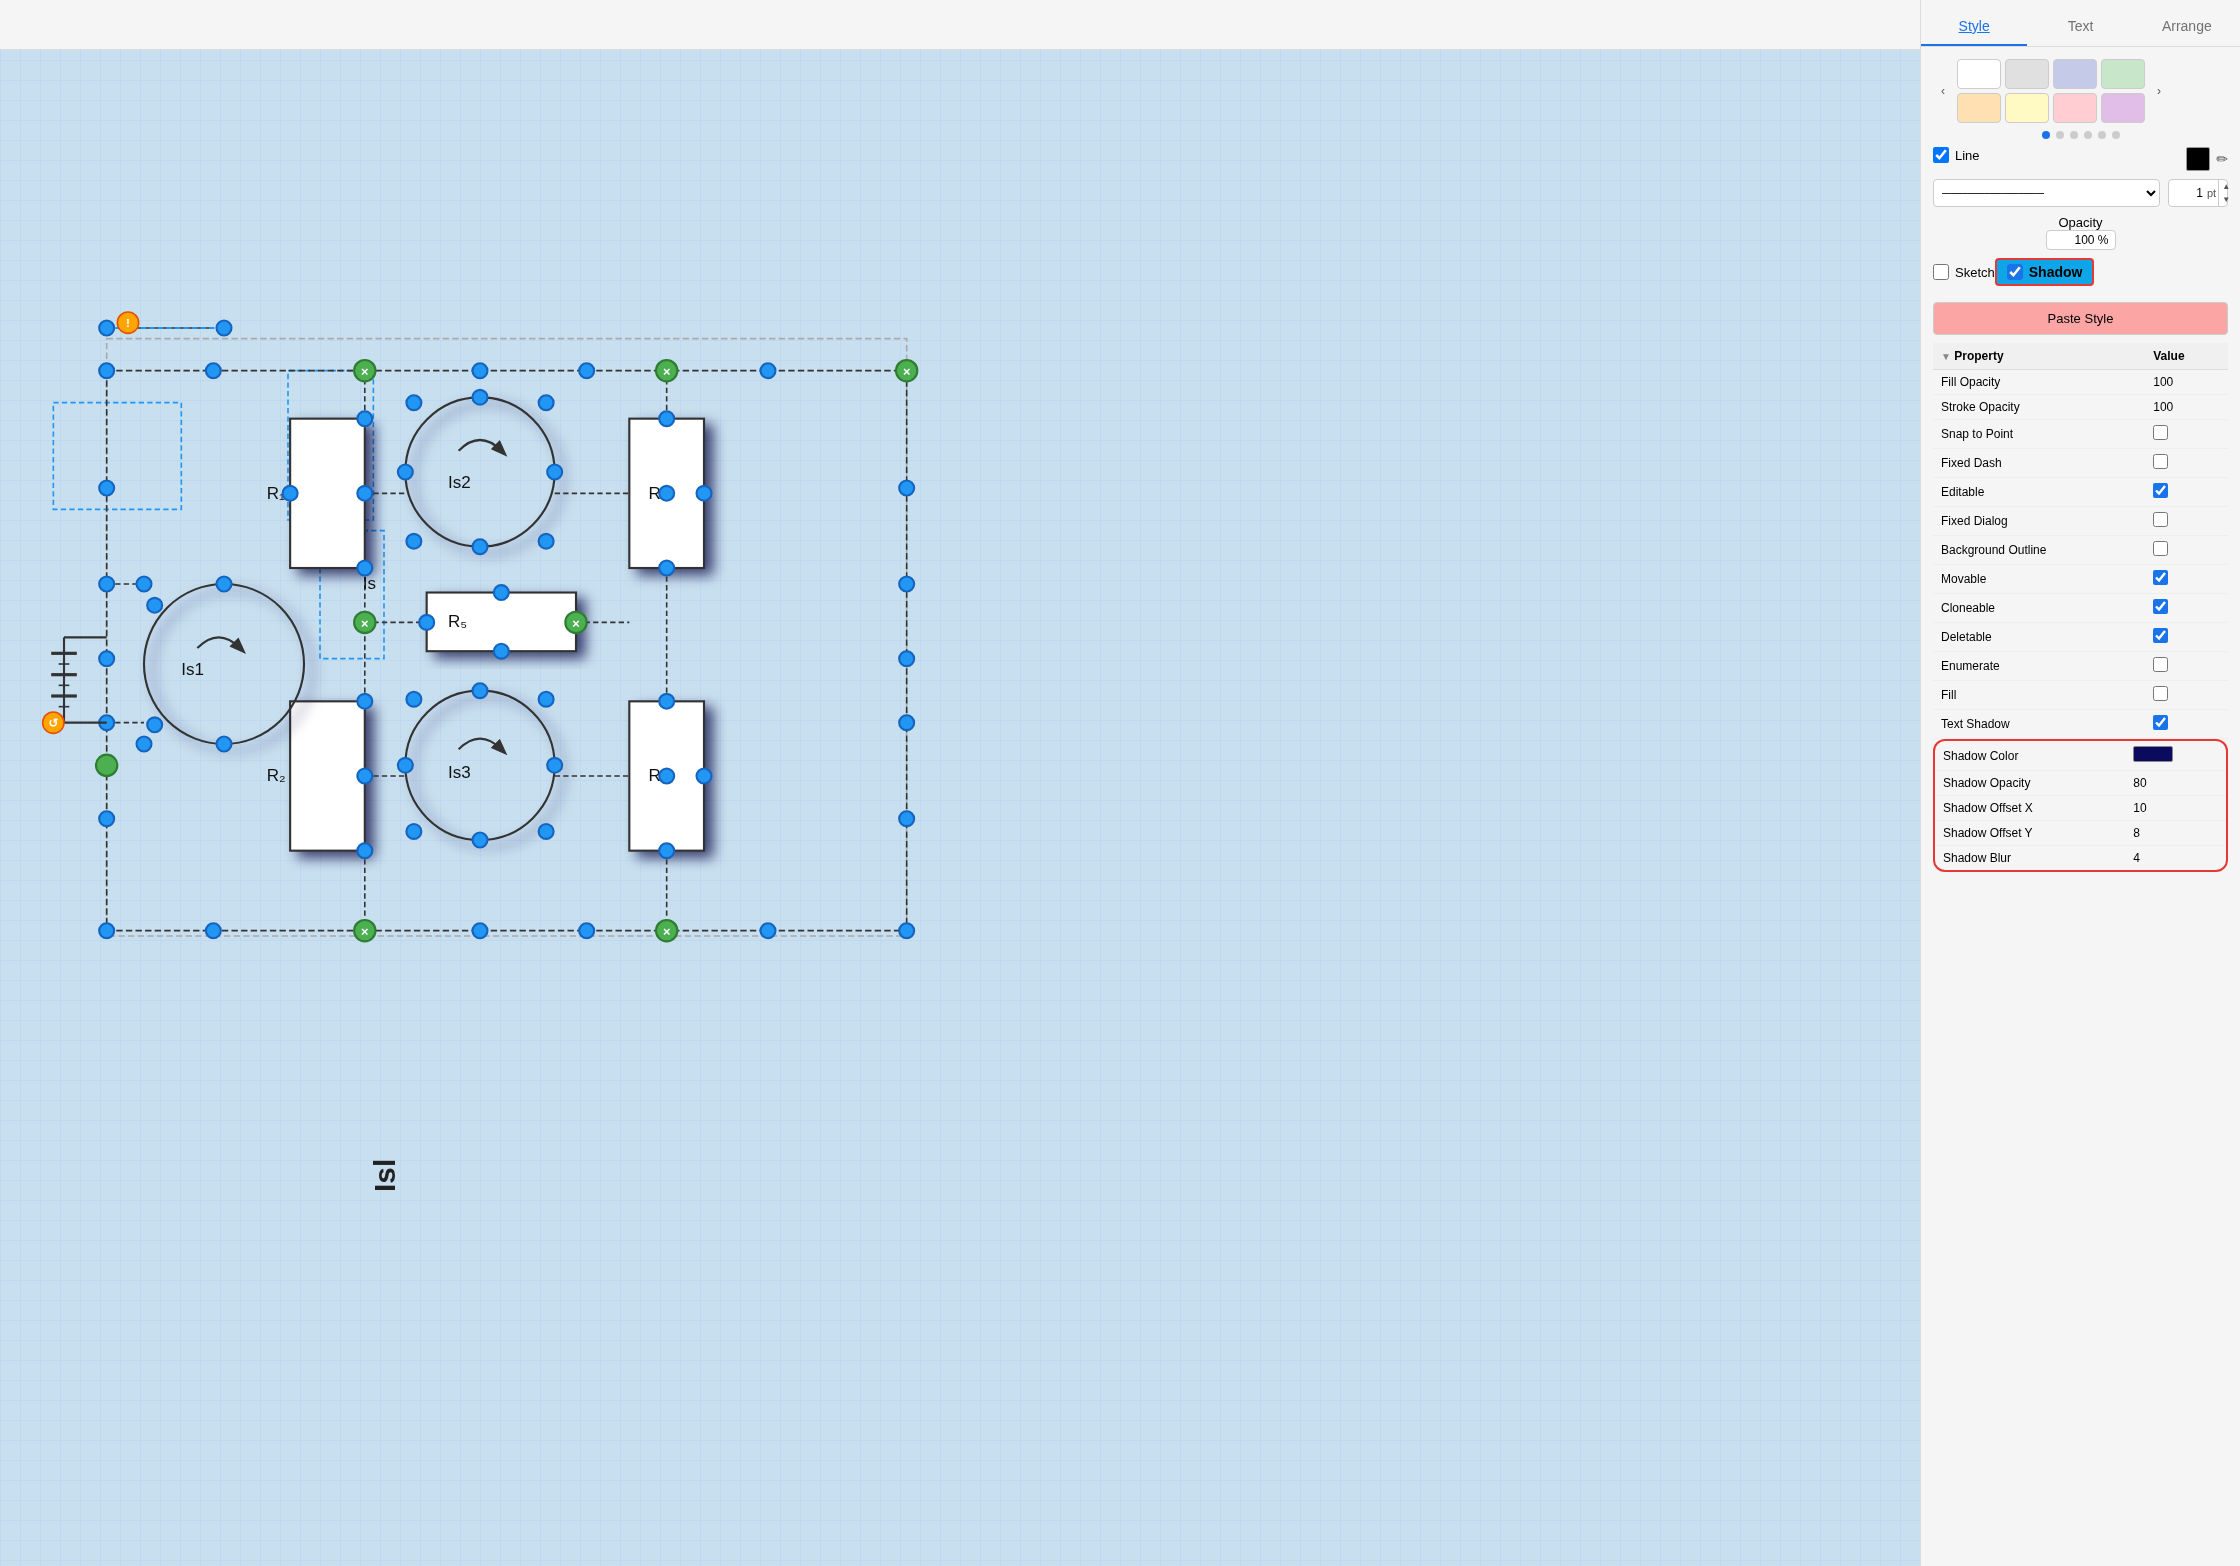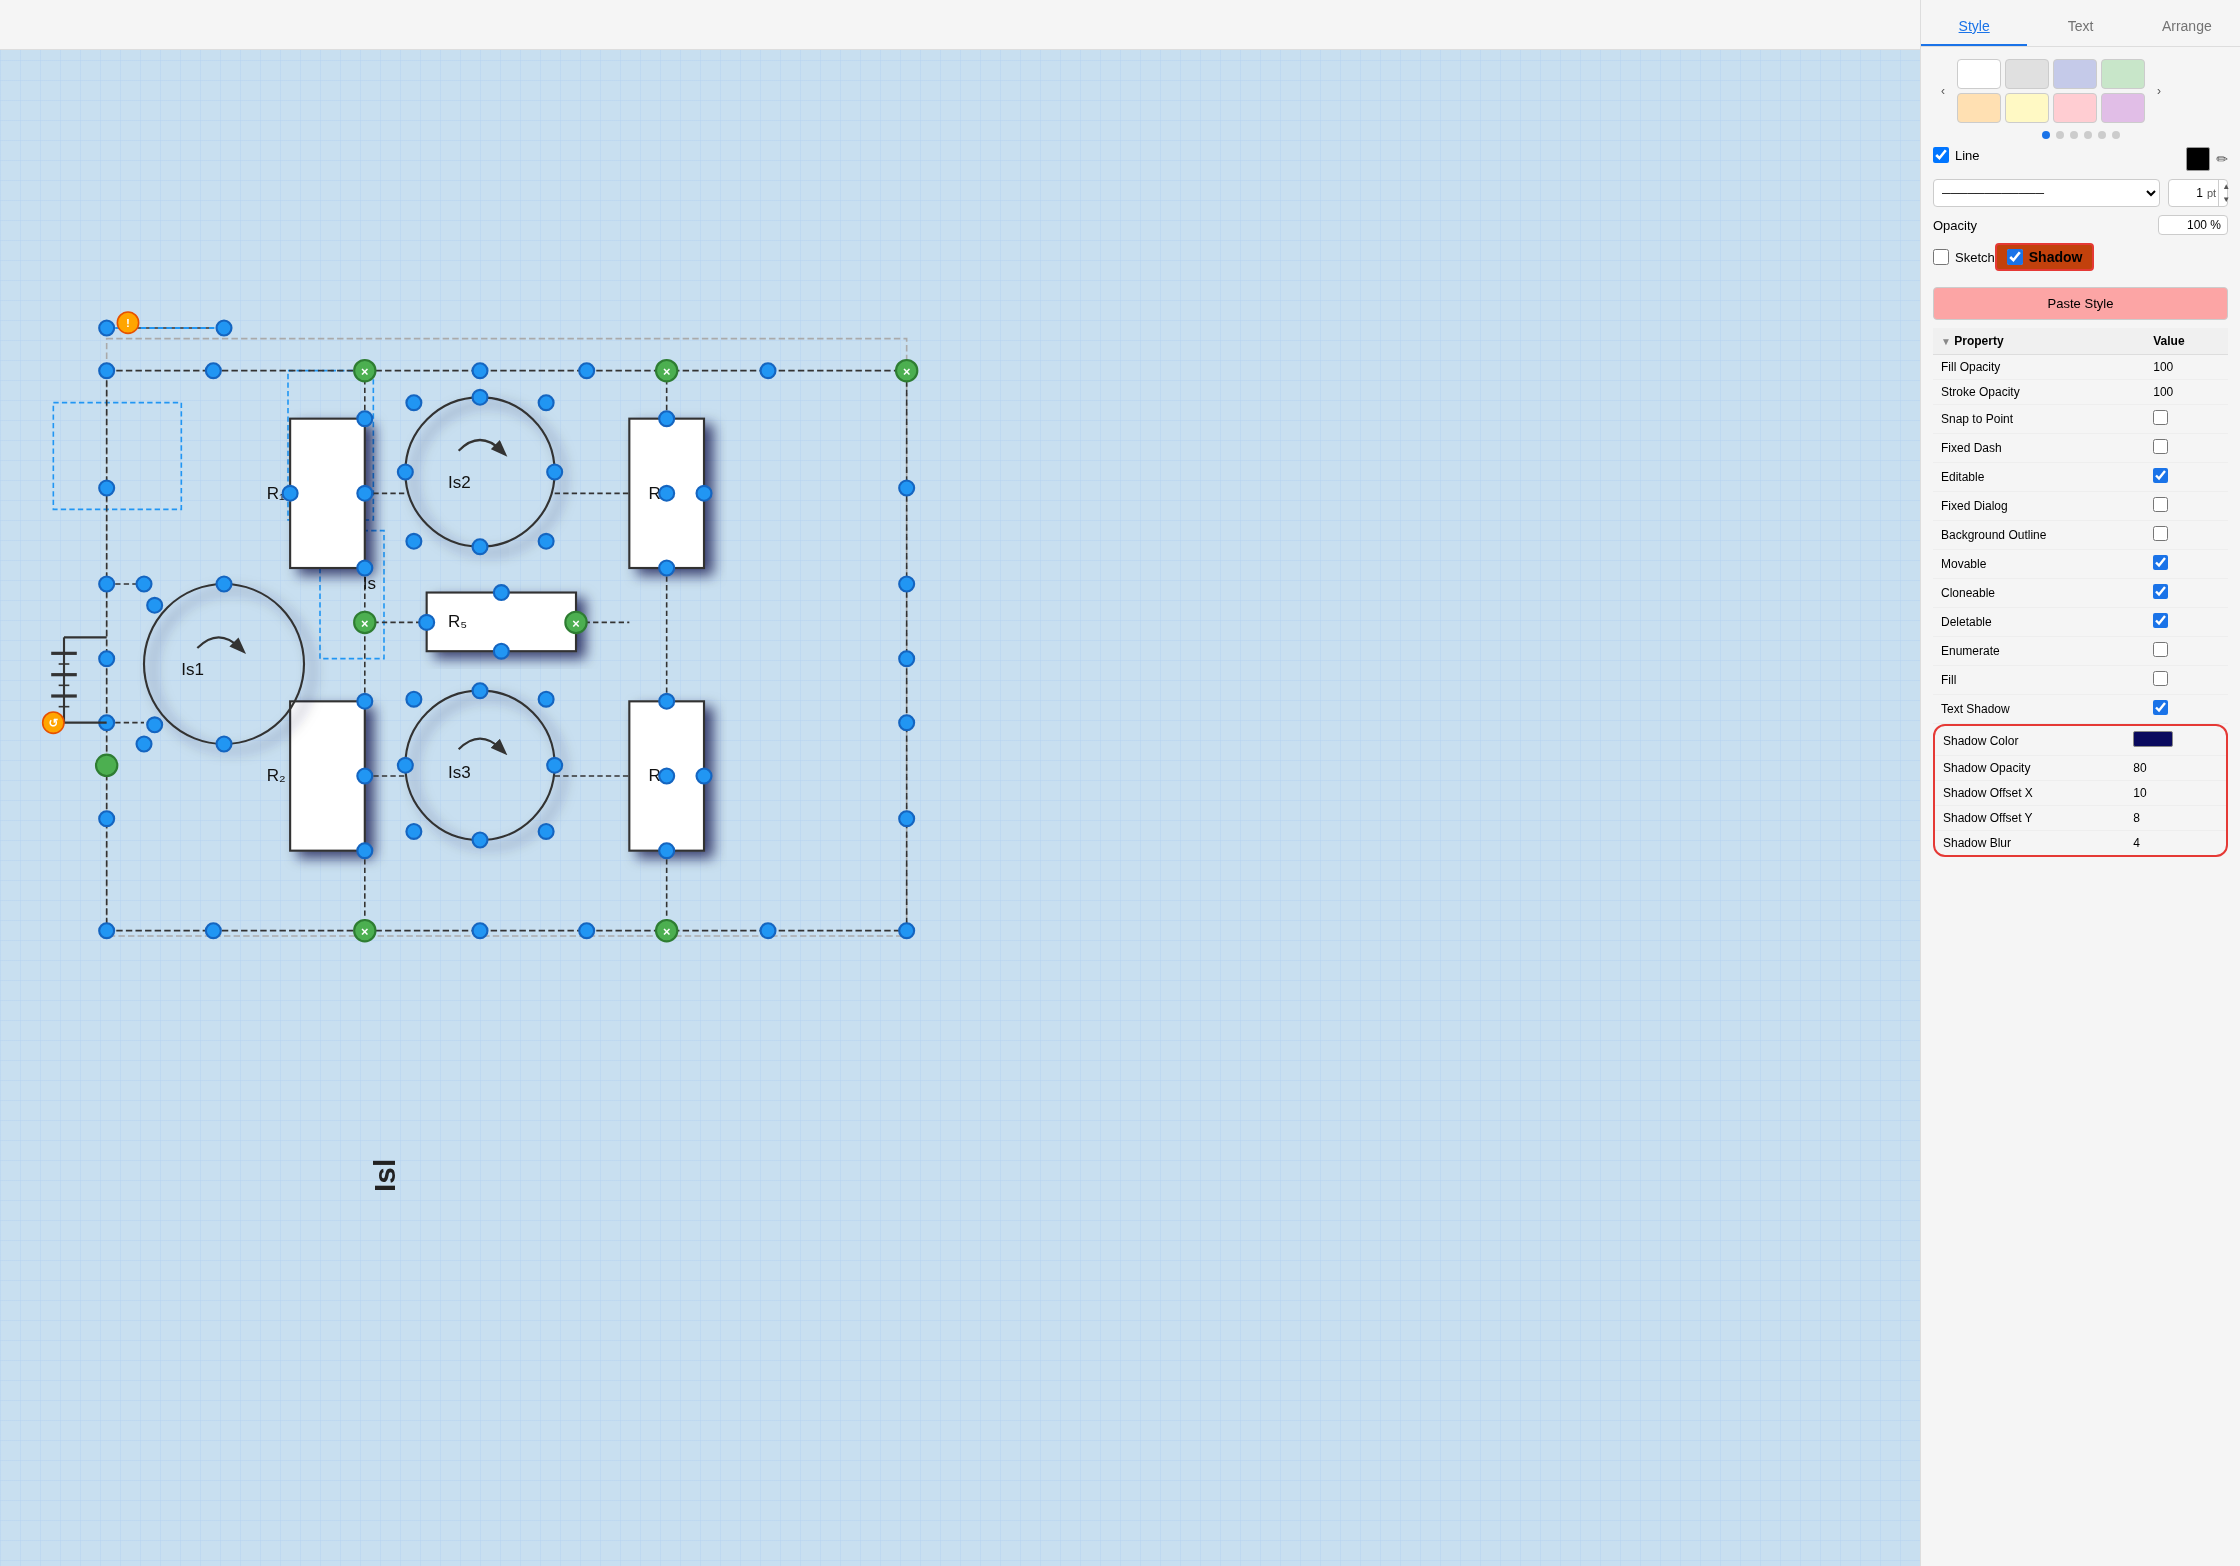--- a/index.html
+++ b/index.html
@@ -179,21 +179,22 @@
       justify-content: center;
       color: #555;
       padding: 0 3px;
     }
 
     
     .opacity-section {
       display: flex;
       align-items: center;
       justify-content: space-between;
-      margin: 8px 0;
+      margin: 8px 12px;
+      flex-direction: column;
     }
     .opacity-input {
       border: 1px solid #ccc;
       border-radius: 4px;
       padding: 2px 6px;
       width: 70px;
       font-size: 12px;
       text-align: right;
     }
 
@@ -204,21 +205,21 @@
       justify-content: flex-start;
       margin: 8px 0;
     }
     .shadow-checkbox-group {
       display: flex;
       align-items: center;
       gap: 6px;
       border: 2px solid #e53935;
       border-radius: 4px;
       padding: 4px 10px;
-      background: #c2410c;
+      background: #0ea5e9;
     }
     .shadow-checkbox-group input[type="checkbox"] {
       width: 16px;
       height: 16px;
       accent-color: #1a73e8;
     }
     .shadow-label {
       font-weight: 600;
       font-size: 14px;
     }

